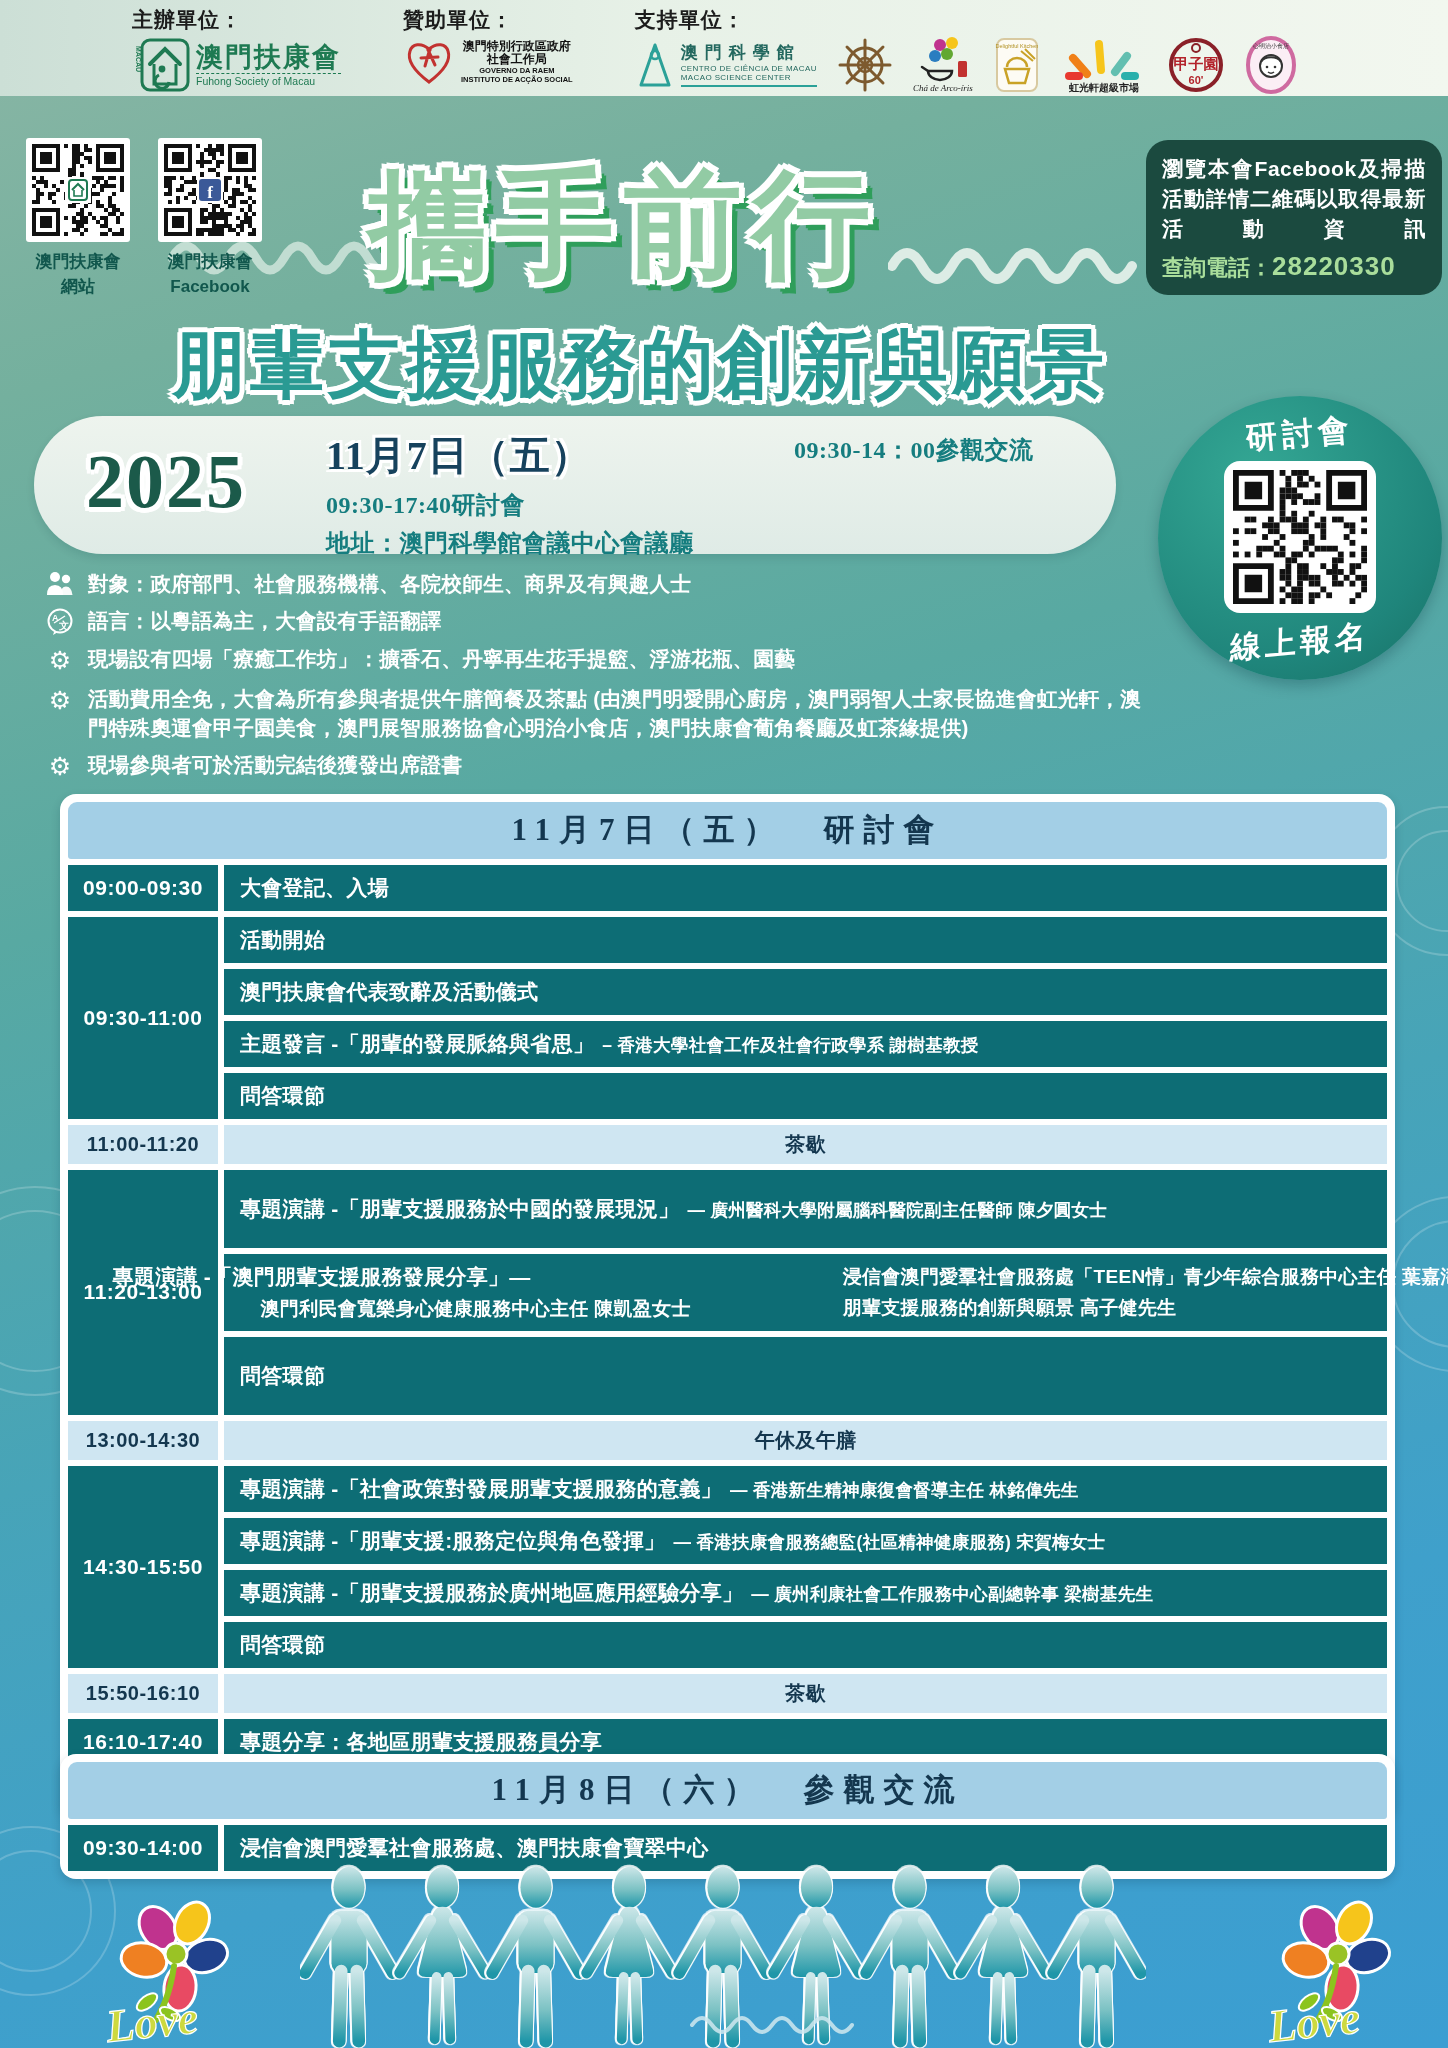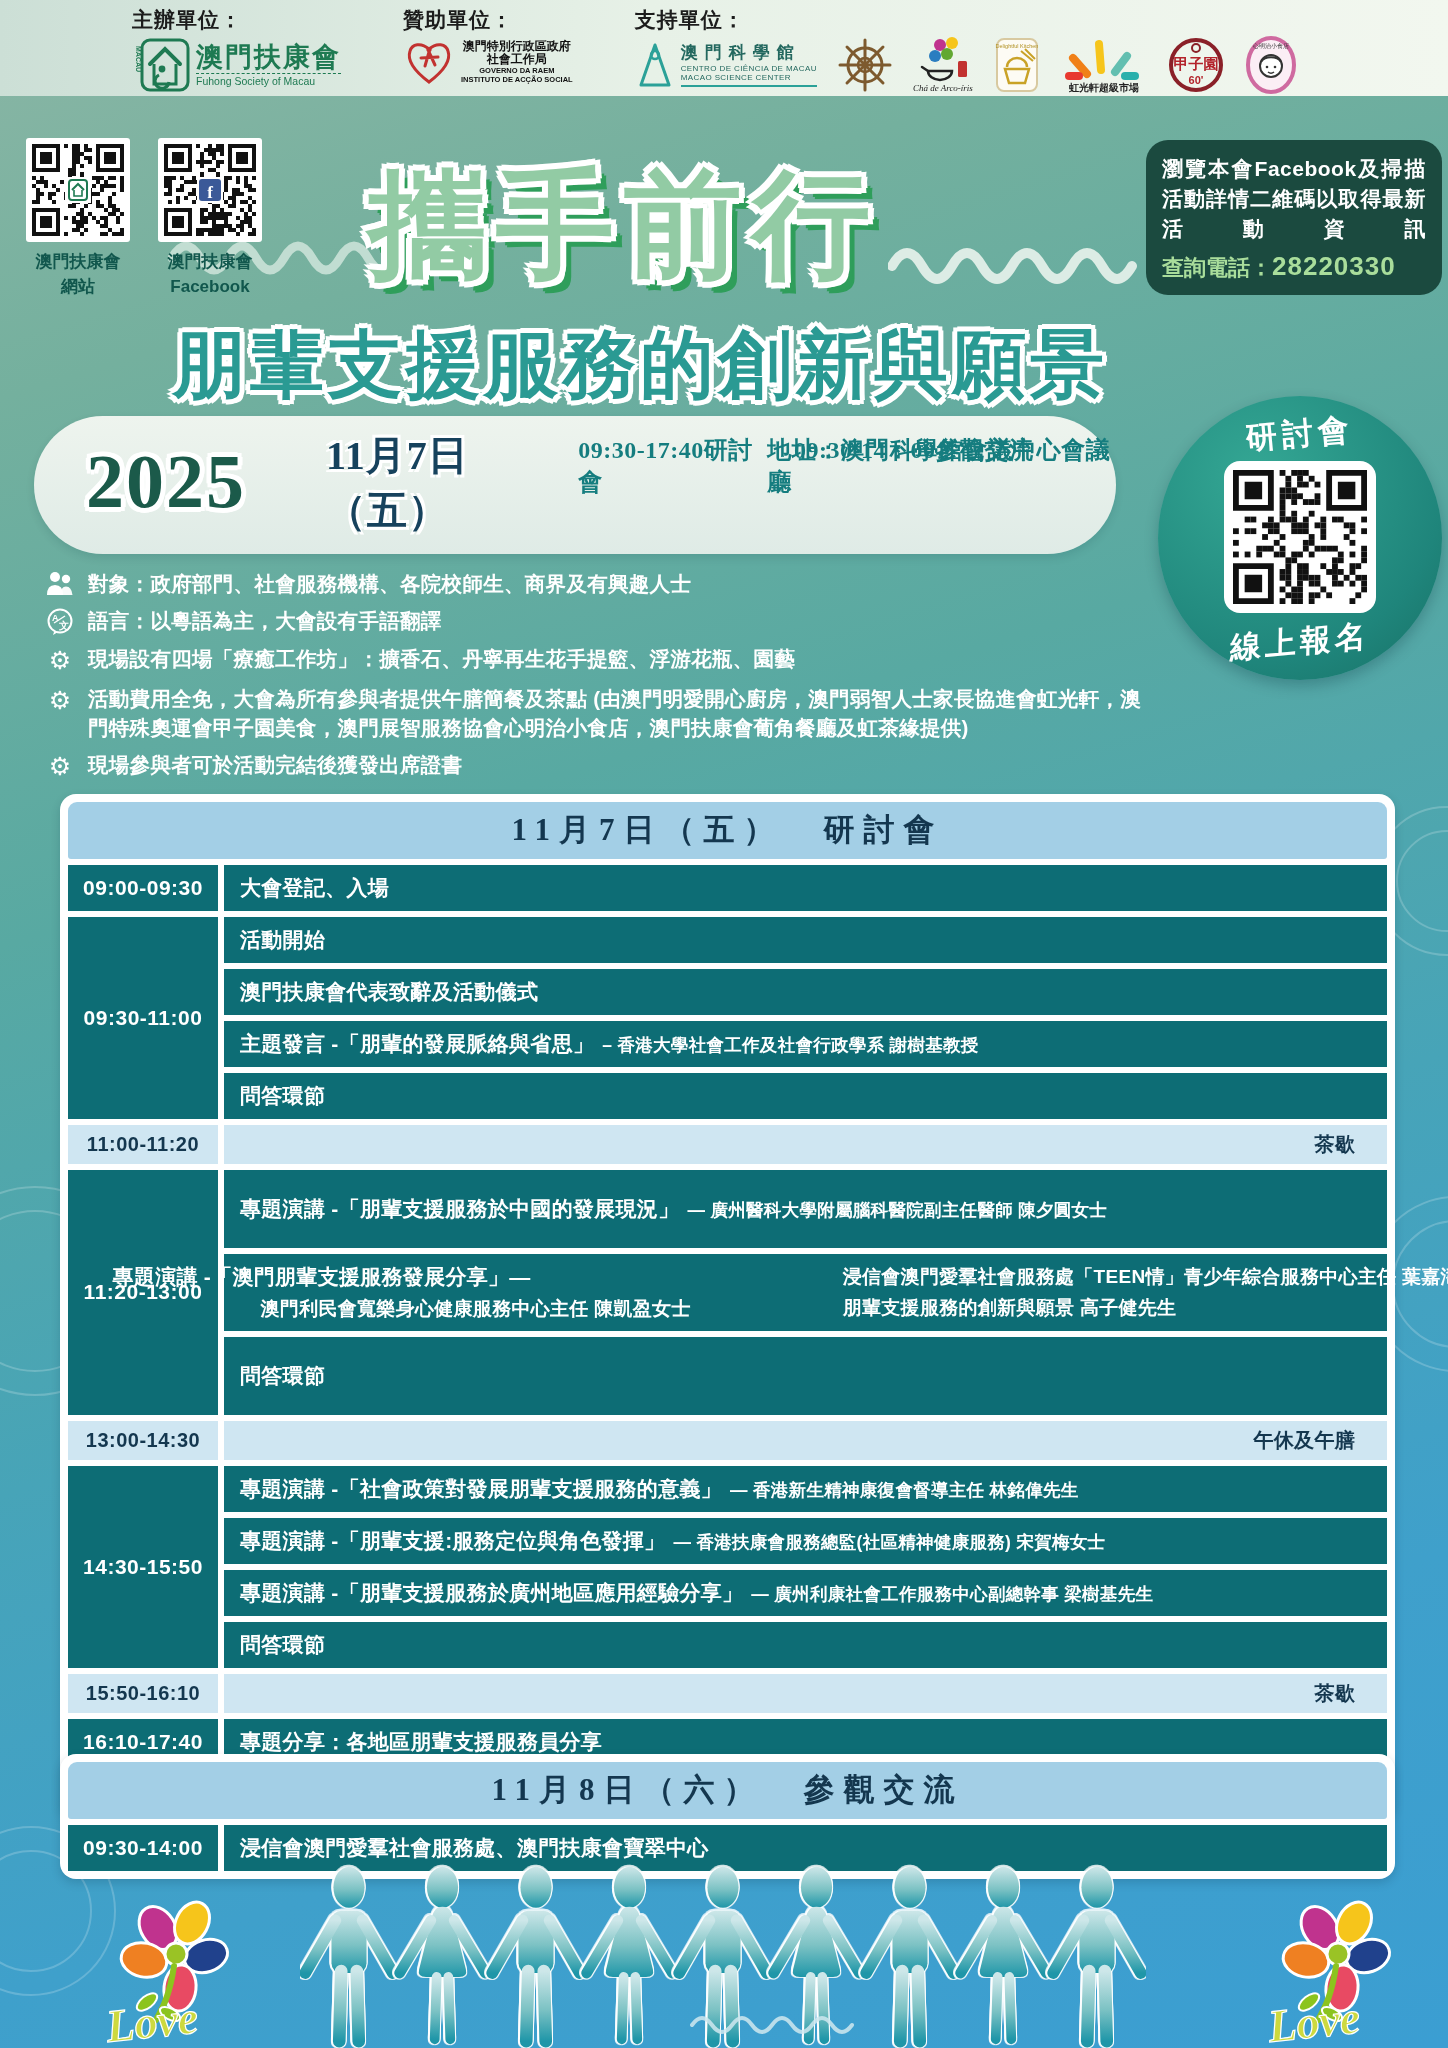--- a/index.html
+++ b/index.html
@@ -75,21 +75,21 @@
   .date-banner{
     position:absolute;left:34px;top:416px;width:1082px;height:138px;z-index:3;
     background:linear-gradient(180deg,#eef4ee,#dfebe6);border-radius:70px;
     box-shadow:0 4px 8px rgba(0,50,60,.12);
   }
   .year{
     position:absolute;left:52px;top:22px;font-family:"Liberation Serif",serif;font-weight:bold;
     font-size:76px;color:var(--year-green);letter-spacing:2px;
     text-shadow:-4px -4px 0 #fff,4px -4px 0 #fff,-4px 4px 0 #fff,4px 4px 0 #fff,0 5px 0 #fff,5px 0 0 #fff,-5px 0 0 #fff,0 -5px 0 #fff;
   }
-  .day-col{position:absolute;top:12px;display:flex;flex-direction:row;}
+  .day-col{position:absolute;top:12px;display:flex;flex-direction:column;}
   .day-date{
     font-family:"Liberation Serif",serif;font-weight:bold;font-size:40px;color:var(--date-navy);letter-spacing:1px;
     text-shadow:-3px -3px 0 #fff,3px -3px 0 #fff,-3px 3px 0 #fff,3px 3px 0 #fff;
   }
   .day-line{font-family:"Liberation Serif",serif;font-weight:bold;font-size:24px;color:var(--time-teal);margin-top:6px;letter-spacing:.5px;}
   #day1-col{left:292px;} #day2-col{left:760px;}
   
   .reg-badge{
     position:absolute;left:1158px;top:396px;width:284px;height:284px;border-radius:50%;z-index:4;
     background:radial-gradient(circle at 35% 28%,#34a794,#1f857b 68%,#177065);
@@ -126,21 +126,21 @@
   .t-items{flex:1;display:flex;flex-direction:column;gap:6px;}
   .t-cell{
     flex:1;background:var(--cell-teal);color:#fff;font-weight:bold;font-size:21px;
     padding:9px 16px;display:flex;flex-wrap:wrap;align-items:baseline;gap:2px 8px;align-content:center;
     min-height:46px;letter-spacing:.3px;
   }
   .t-cell .detail{font-size:17.5px;}
   .t-cell.col{flex-direction:column;align-items:flex-start;justify-content:center;gap:4px;}
   .t-cell .sub{font-size:19px;font-weight:bold;padding-left:148px;line-height:1.45;}
   .t-block.break .t-time,.t-block.break .t-cell{background:var(--break-bg);color:var(--dark-navy);}
-  .t-block.break .t-cell{justify-content:flex-end;font-size:20px;padding:6px 32px;min-height:38px;}
+  .t-block.break .t-cell{justify-content:center;font-size:20px;padding:6px 32px;min-height:38px;}
   .t-block.break .t-time{font-size:20px;padding:6px 0;}
   
   .dolls{position:absolute;left:300px;top:1862px;width:846px;z-index:3;}
   .dolls .fig{filter:drop-shadow(1.5px 0 0 rgba(255,255,255,.85)) drop-shadow(-1.5px 0 0 rgba(255,255,255,.85)) drop-shadow(0 1.5px 0 rgba(255,255,255,.85)) drop-shadow(0 -1.5px 0 rgba(255,255,255,.85));}
   .flower{position:absolute;z-index:3;}
   #flower-left{left:100px;top:1898px;}
   #flower-right{left:1262px;top:1898px;}
   .ring{position:absolute;border:2px solid rgba(255,255,255,.20);border-radius:50%;z-index:1;}
   .ring::after{content:"";position:absolute;inset:22px;border:2px solid rgba(255,255,255,.20);border-radius:50%;}
   #ring1{left:1372px;top:806px;width:150px;height:150px;}

